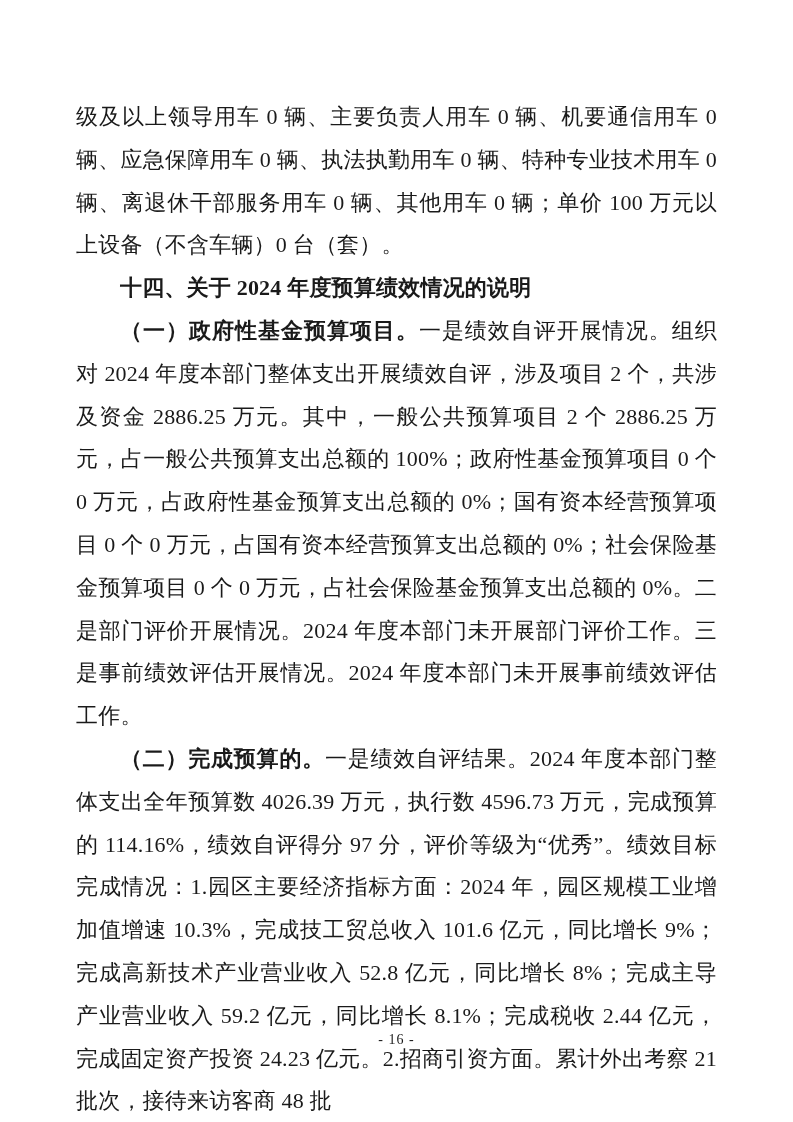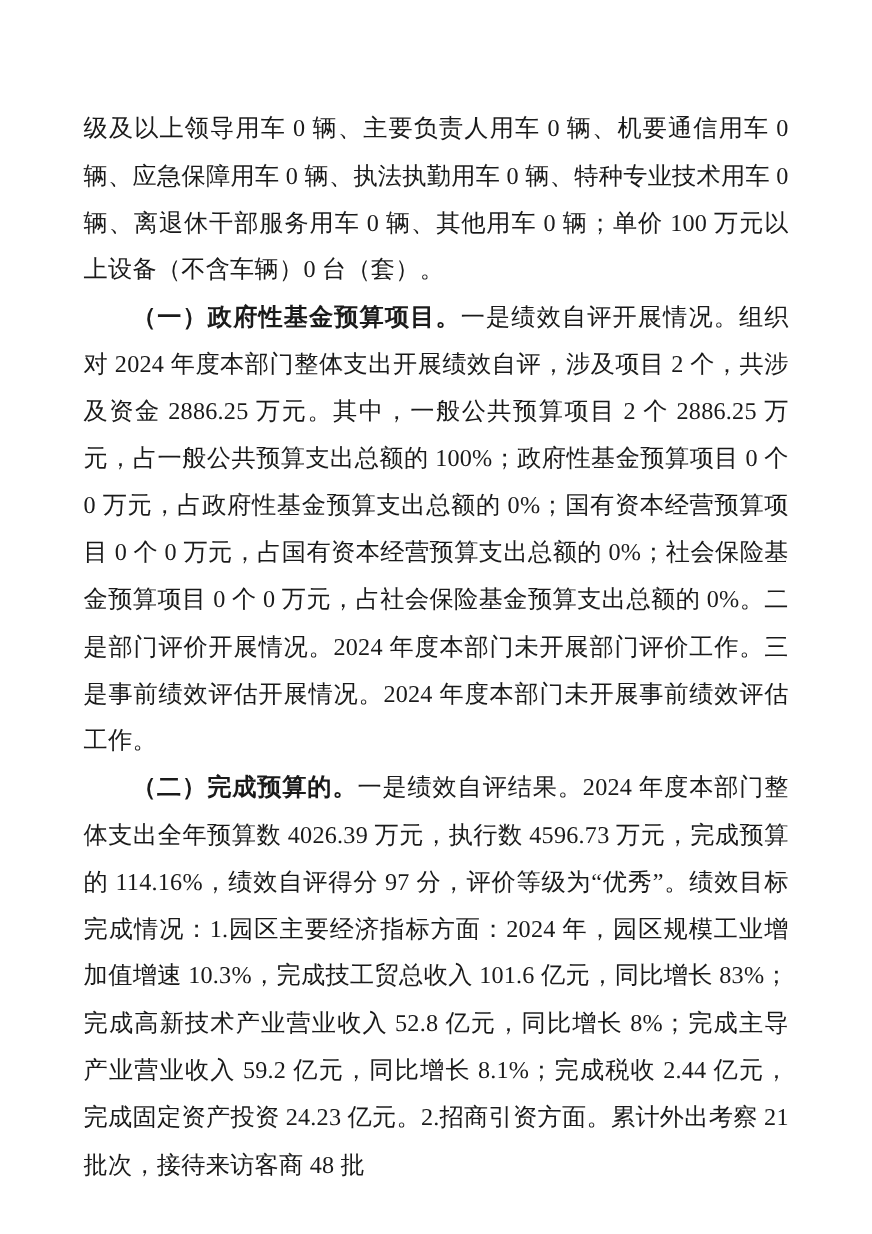--- a/index.html
+++ b/index.html
@@ -57,20 +57,22 @@
   }
 </style>
 </head>
 <body>
 
 <div class="sheet">
   <div class="content">
 
     <p class="para">级及以上领导用车 0 辆、主要负责人用车 0 辆、机要通信用车 0 辆、应急保障用车 0 辆、执法执勤用车 0 辆、特种专业技术用车 0 辆、离退休干部服务用车 0 辆、其他用车 0 辆；单价 100 万元以上设备（不含车辆）0 台（套）。</p>
 
+    <h2 class="heading">十四、关于 2024 年度预算绩效情况的说明</h2>
 
     <p class="para indent2"><span class="bold-lead">（一）政府性基金预算项目。</span><span>一是绩效自评开展情况。组织对 2024 年度本部门整体支出开展绩效自评，涉及项目 2 个，共涉及资金 2886.25 万元。其中，一般公共预算项目 2 个 2886.25 万元，占一般公共预算支出总额的 100%；政府性基金预算项目 0 个 0 万元，占政府性基金预算支出总额的 0%；国有资本经营预算项目 0 个 0 万元，占国有资本经营预算支出总额的 0%；社会保险基金预算项目 0 个 0 万元，占社会保险基金预算支出总额的 0%。二是部门评价开展情况。2024 年度本部门未开展部门评价工作。三是事前绩效评估开展情况。2024 年度本部门未开展事前绩效评估工作。</span></p>
 
-    <p class="para indent2"><span class="bold-lead">（二）完成预算的。</span><span>一是绩效自评结果。2024 年度本部门整体支出全年预算数 4026.39 万元，执行数 4596.73 万元，完成预算的 114.16%，绩效自评得分 97 分，评价等级为“优秀”。绩效目标完成情况：1.园区主要经济指标方面：2024 年，园区规模工业增加值增速 10.3%，完成技工贸总收入 101.6 亿元，同比增长 83%；完成高新技术产业营业收入 52.8 亿元，同比增长 8%；完成主导产业营业收入 59.2 亿元，同比增长 8.1%；完成税收 2.44 亿元，完成固定资产投资 24.23 亿元。2.招商引资方面。累计外出考察 21 批次，接待来访客商 48 批</span></p>
+    <p class="para indent2"><span class="bold-lead">（二）完成预算的。</span><span>一是绩效自评结果。2024 年度本部门整体支出全年预算数 4026.39 万元，执行数 4596.73 万元，完成预算的 114.16%，绩效自评得分 97 分，评价等级为“优秀”。绩效目标完成情况：1.园区主要经济指标方面：2024 年，园区规模工业增加值增速 10.3%，完成技工贸总收入 101.6 亿元，同比增长 9%；完成高新技术产业营业收入 52.8 亿元，同比增长 8%；完成主导产业营业收入 59.2 亿元，同比增长 8.1%；完成税收 2.44 亿元，完成固定资产投资 24.23 亿元。2.招商引资方面。累计外出考察 21 批次，接待来访客商 48 批</span></p>
 
   </div>
 
+  <div class="footer">- 16 -</div>
 </div>
 
 </body></html>

